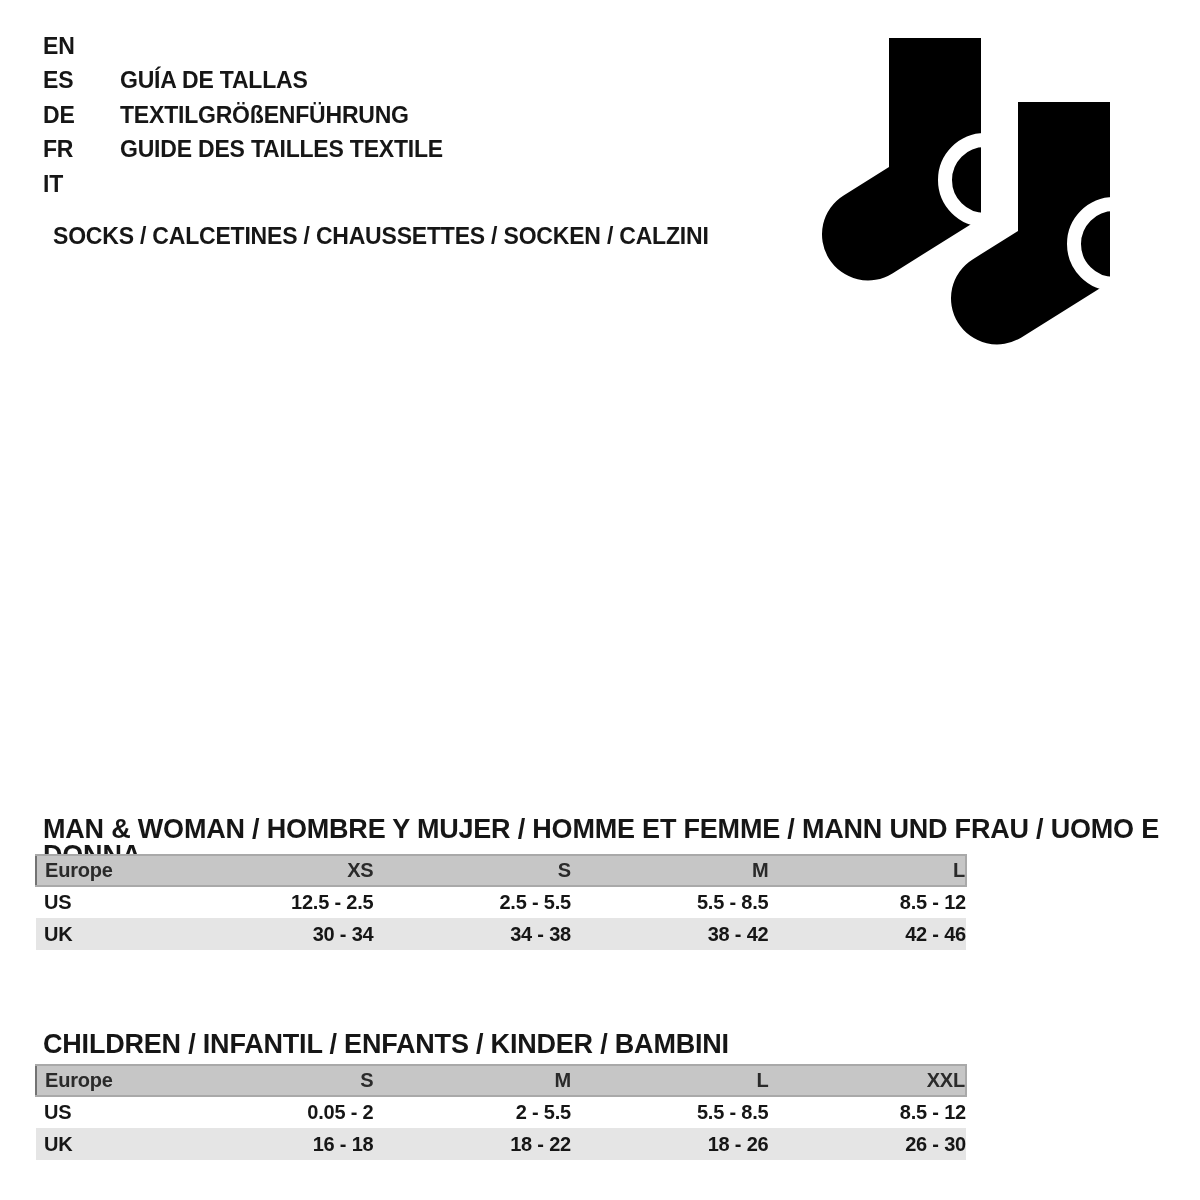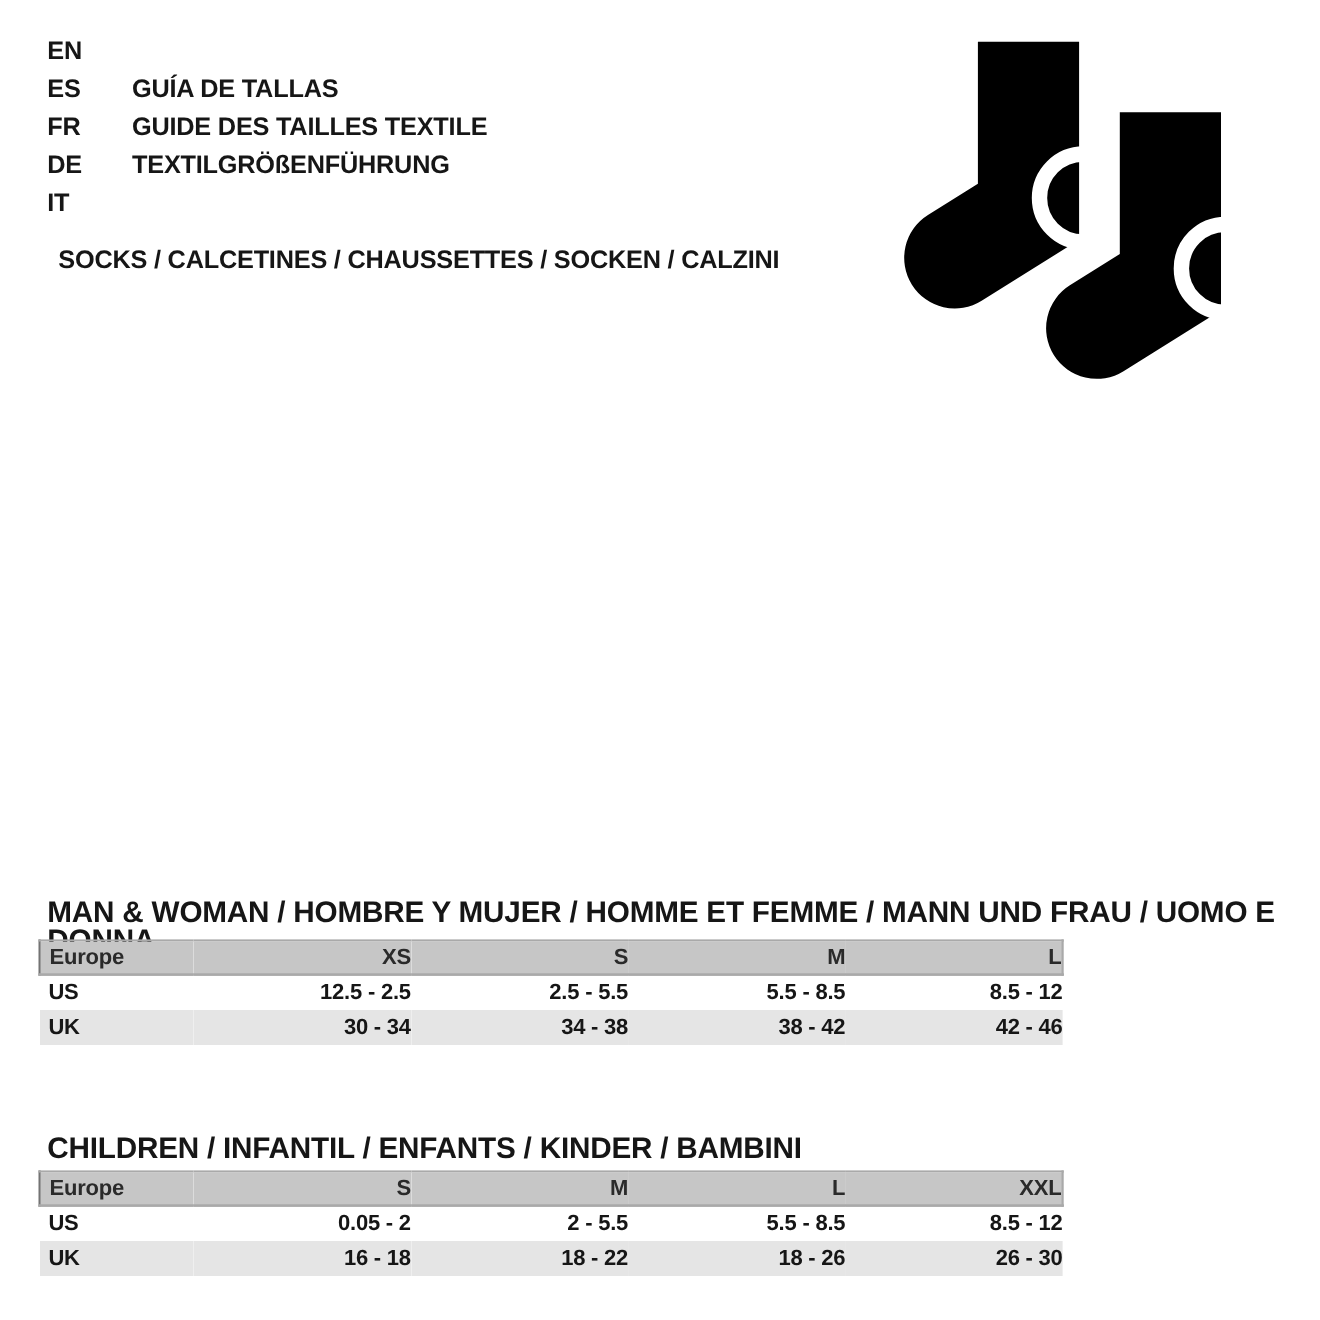--- a/index.html
+++ b/index.html
@@ -69,26 +69,26 @@
 
 <div class="lang-block">
   <div class="lang-row">
     <span class="lang-code">EN</span>
   </div>
   <div class="lang-row">
     <span class="lang-code">ES</span>
     <span class="lang-label">GUÍA DE TALLAS</span>
   </div>
   <div class="lang-row">
+    <span class="lang-code">DE</span>
+    <span class="lang-label">TEXTILGRÖßENFÜHRUNG</span>
+  </div>
+  <div class="lang-row">
     <span class="lang-code">FR</span>
     <span class="lang-label">GUIDE DES TAILLES TEXTILE</span>
-  </div>
-  <div class="lang-row">
-    <span class="lang-code">DE</span>
-    <span class="lang-label">TEXTILGRÖßENFÜHRUNG</span>
   </div>
   <div class="lang-row">
     <span class="lang-code">IT</span>
   </div>
 </div>
 
 <div class="category-line">SOCKS / CALCETINES / CHAUSSETTES / SOCKEN / CALZINI</div>
 
 <svg class="socks-svg" width="340" height="330" viewBox="0 0 340 330" aria-hidden="true">
   <g>

